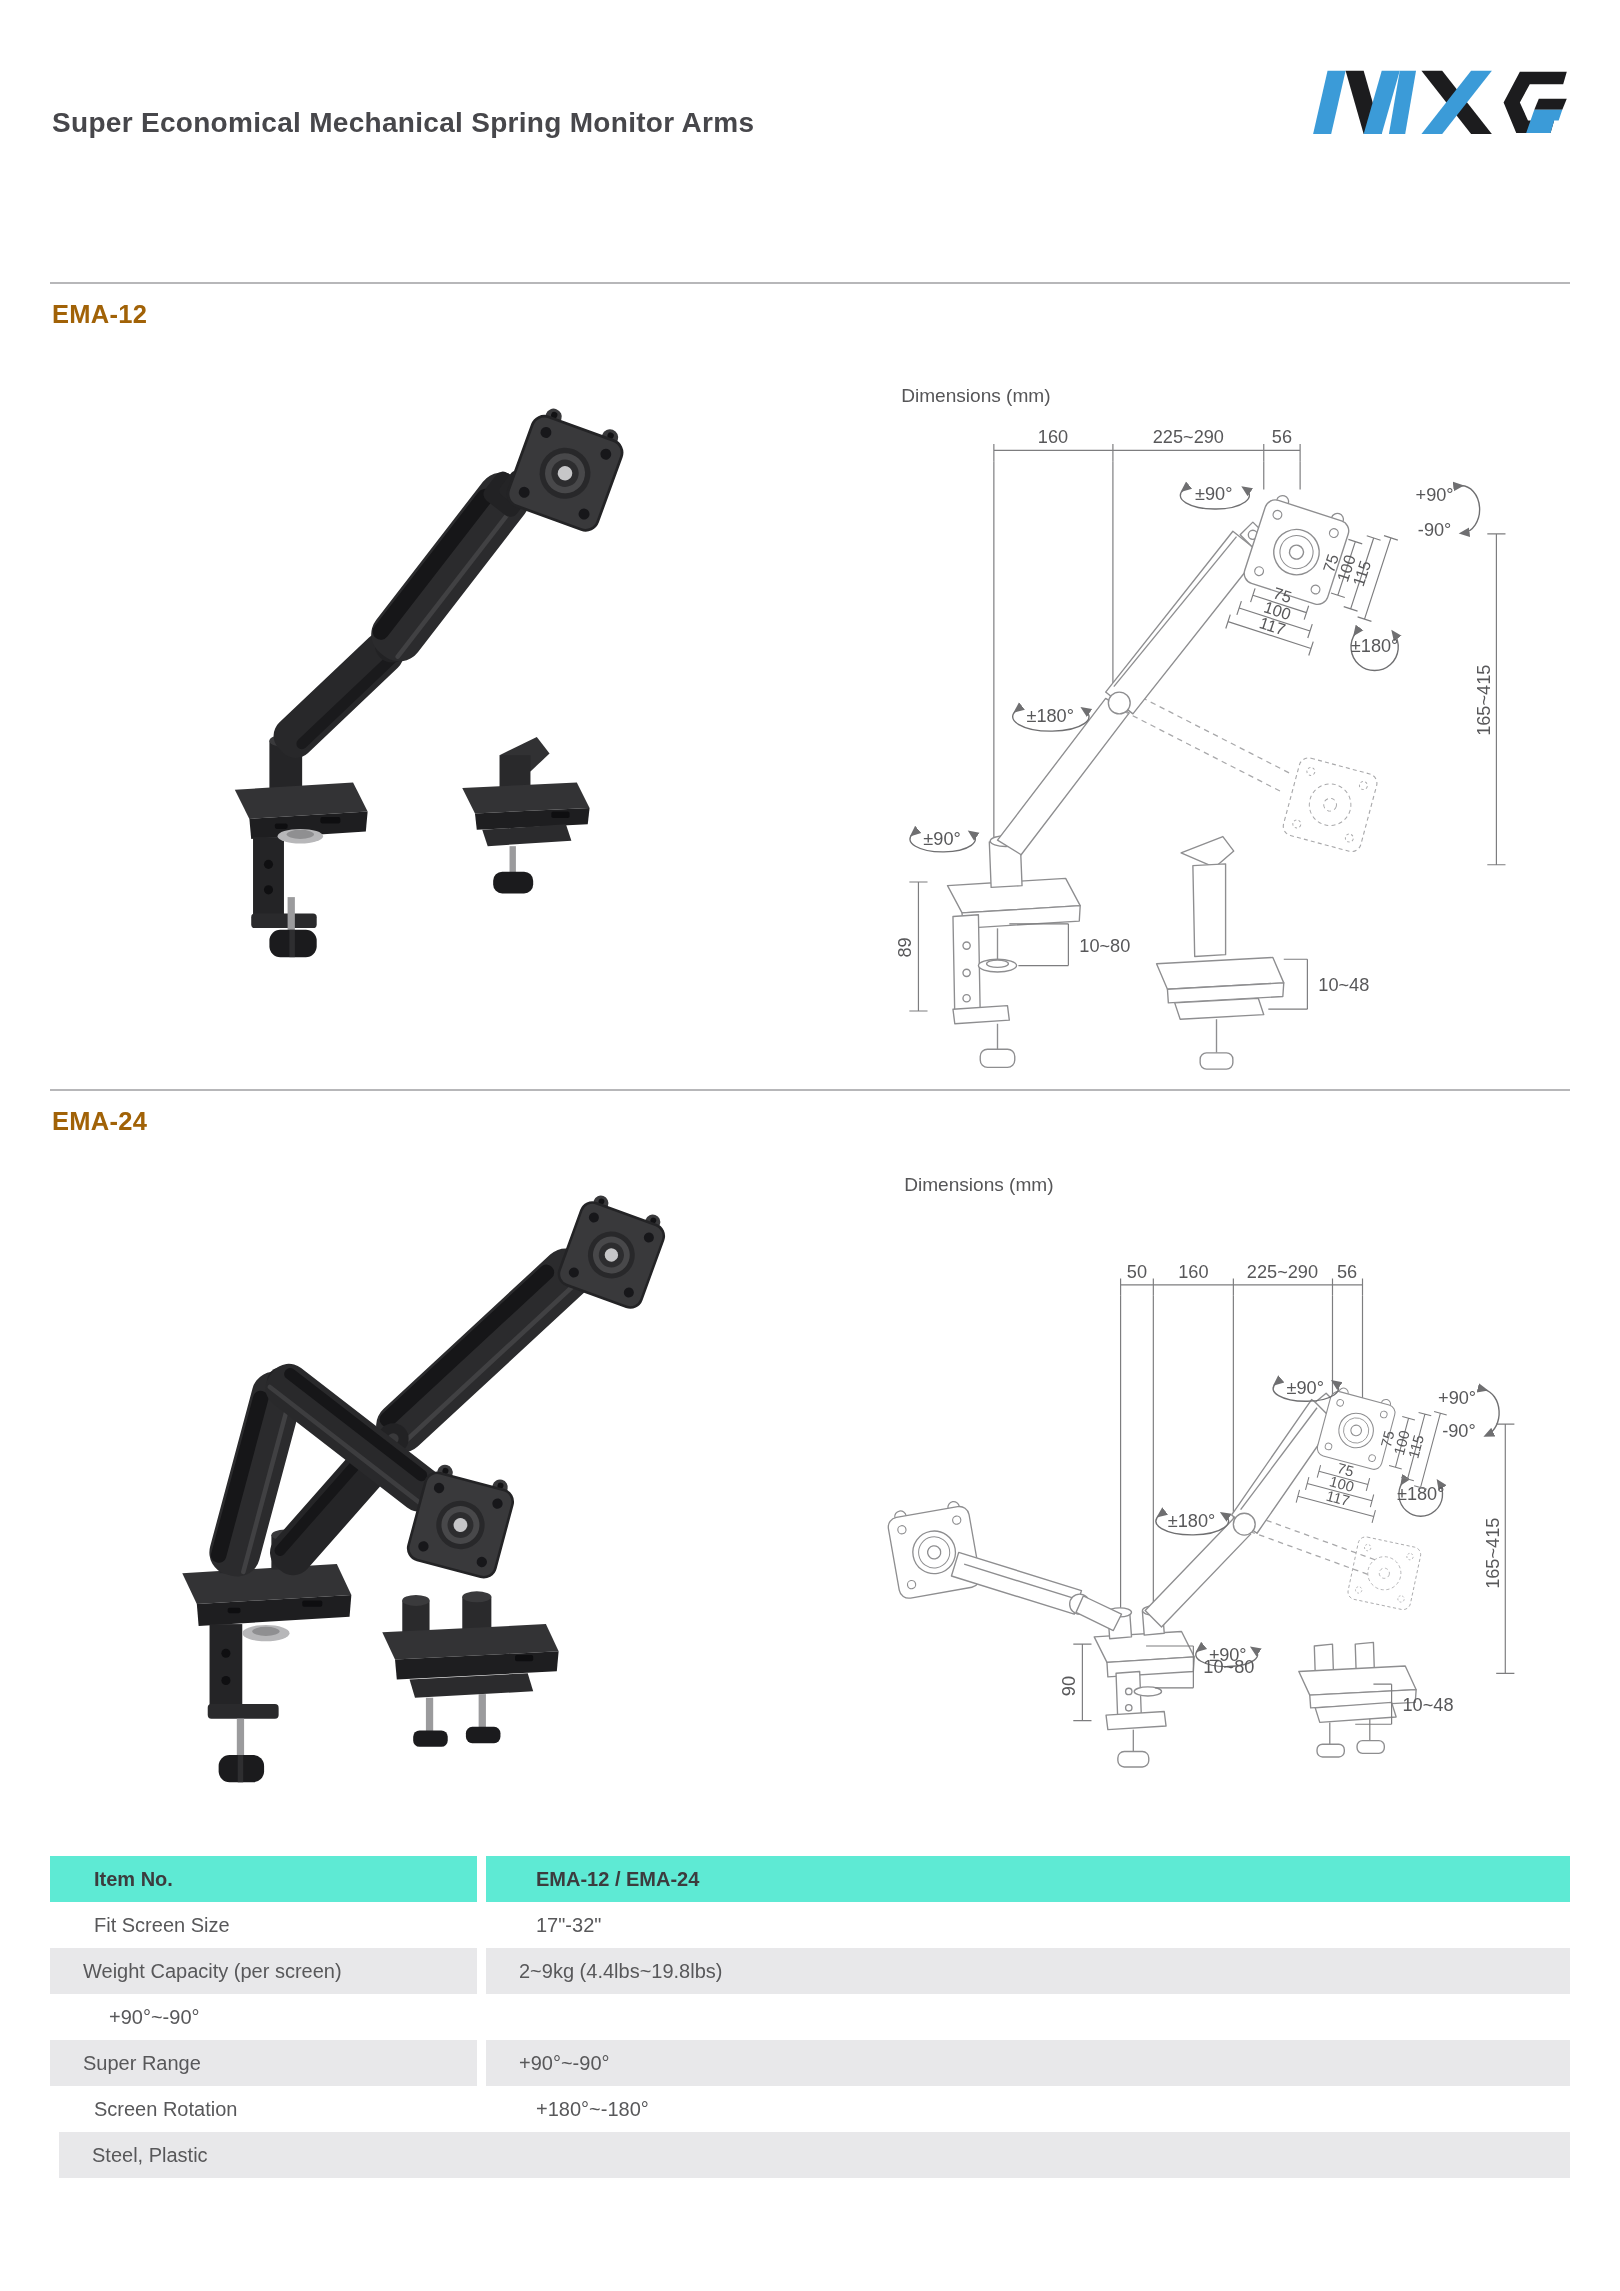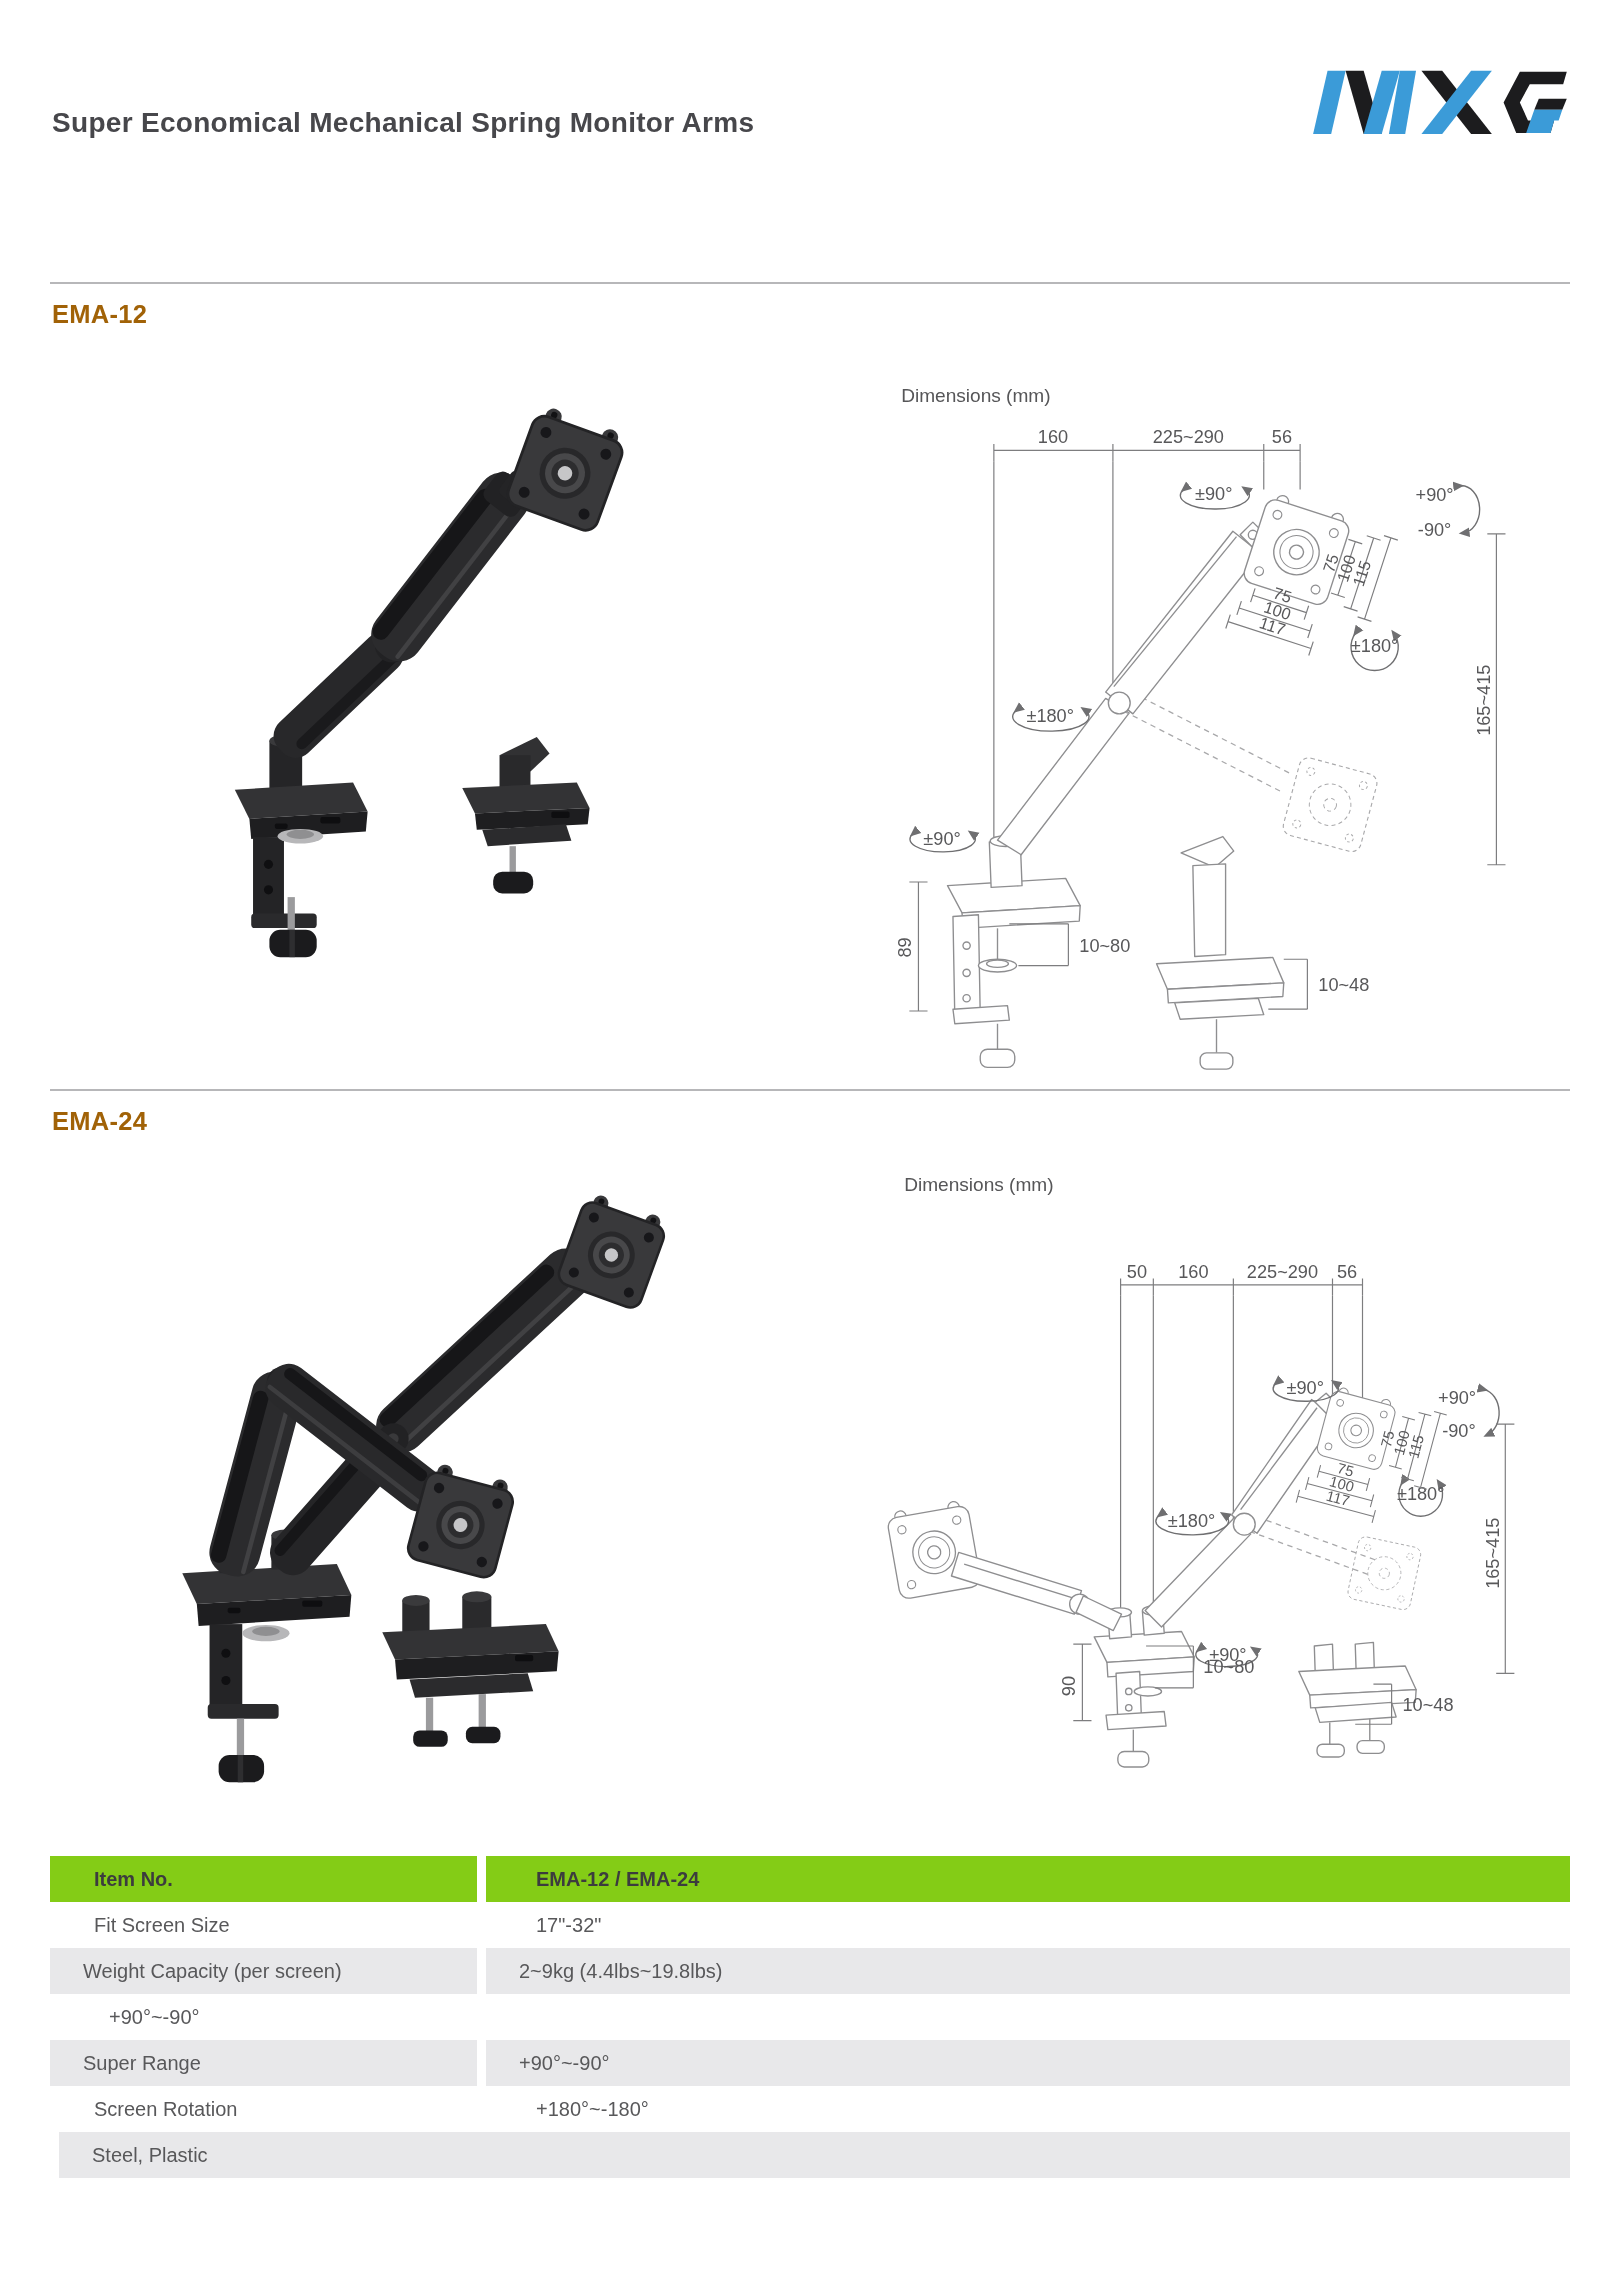--- a/index.html
+++ b/index.html
@@ -32,21 +32,21 @@
   .lbla  { font-size:20px; fill:#58585a; text-anchor:start; }
   .dimtitle { font-size:21px; fill:#565658; }
 
   
   .spec { position:absolute; left:50px; top:1856px; width:1520px; }
   .trow { display:flex; height:46px; line-height:46px; font-size:20px; color:#58585a; }
   .trow .c1 { width:427px; padding-left:44px; box-sizing:border-box; }
   .trow .gap { width:9px; background:#ffffff; }
   .trow .c2 { flex:1; padding-left:50px; box-sizing:border-box; }
   .trow.head { font-weight:bold; color:#3c3c3e; }
-  .trow.head .c1, .trow.head .c2 { background:#84cc16; }
+  .trow.head .c1, .trow.head .c2 { background:#5eead4; }
   .trow.shade .c1, .trow.shade .c2 { background:#e8e8ea;padding-left:33px; }
   .trow.plain .c1, .trow.plain .c2 { background:#ffffff; }
 </style>
 </head>
 <body>
 
 <div class="page">
 
   <h1 class="title">Super Economical Mechanical Spring Monitor Arms</h1>
 

